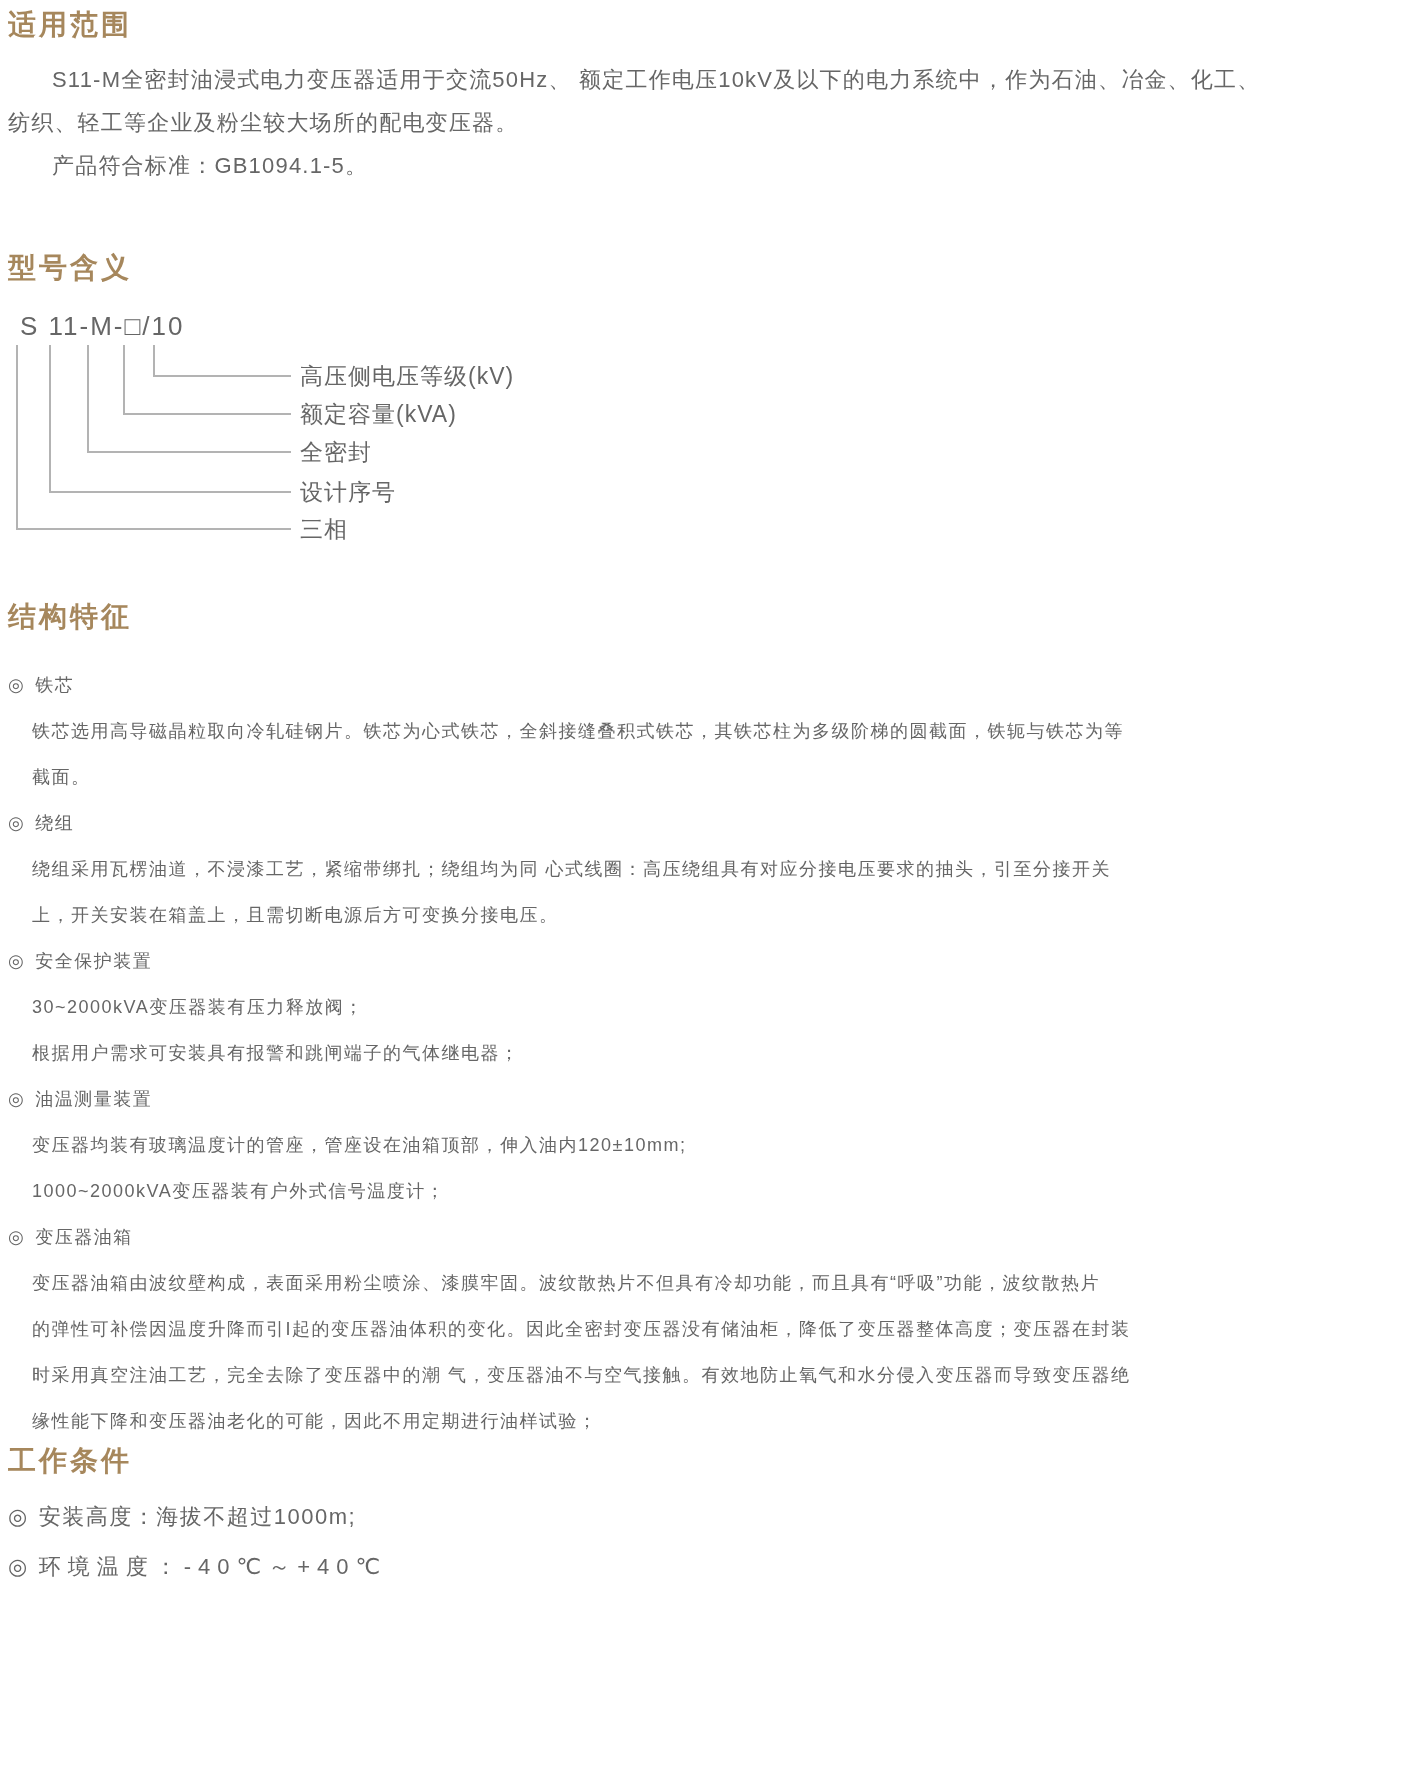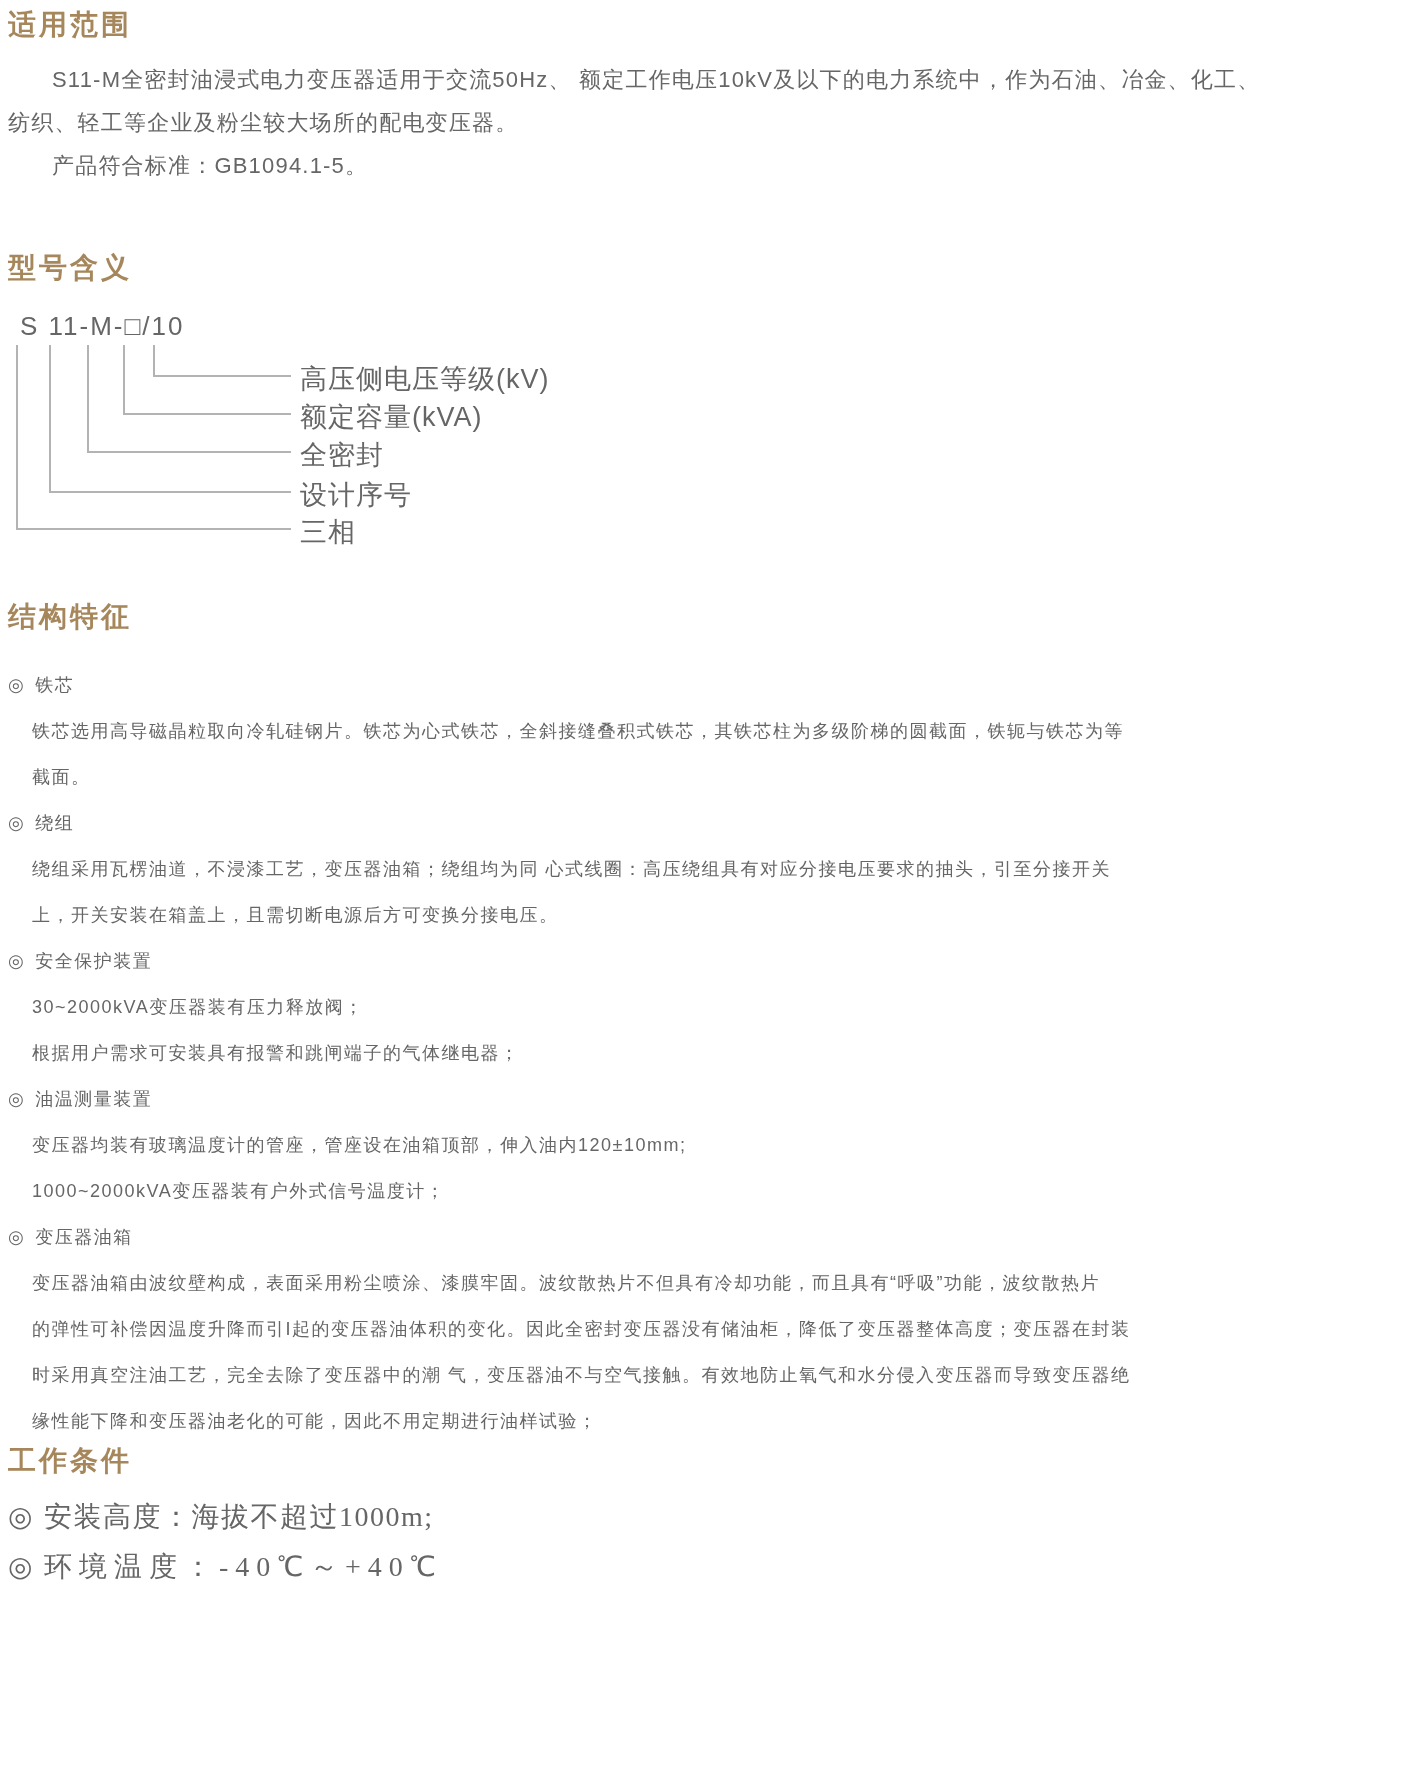--- a/index.html
+++ b/index.html
@@ -16,31 +16,31 @@
   .scope-lines { margin-top:16px; }
   .scope-line { font-size:22px; letter-spacing:1.2px; line-height:43px; white-space:nowrap; }
   .indent { padding-left:44px; }
   
   .sec-model { margin-top:64px; }
   .diagram { position:relative; height:252px; margin-top:26px; }
   .model-code { position:absolute; left:12px; top:0; font-size:26px; letter-spacing:2px; color:#666; }
   .vline, .hline { position:absolute; background:#b3b3b3; }
   .vline { width:2px; }
   .hline { height:2px; }
-  .dlabel { position:absolute; left:292px; font-size:27px; letter-spacing:1px; color:#666; white-space:nowrap; }
+  .dlabel { position:absolute; left:292px; font-size:23px; letter-spacing:1px; color:#666; white-space:nowrap; }
   
   .sec-structure { margin-top:37px; }
   .items { margin-top:28px; }
   .item-title-row, .item-line { font-size:18px; letter-spacing:1.5px; line-height:46px; white-space:nowrap; }
   .bullet { margin-right:10px; }
   .item-line { padding-left:24px; }
   
   .sec-conditions { }
   .cond-list { margin-top:14px; }
-  .cond-line { font-size:28px; letter-spacing:1.5px; line-height:50px; white-space:nowrap;font-family:Liberation Serif, serif; }
+  .cond-line { font-size:22px; letter-spacing:1.5px; line-height:50px; white-space:nowrap; }
   .spaced { letter-spacing:7px; }
 </style>
 </head>
 <body>
 
 <div class="page">
 
   <div class="sec-scope">
     <h2 class="sec-heading">适用范围</h2>
     <div class="scope-lines">
@@ -83,21 +83,21 @@
           <span class="bullet">◎</span><span class="item-title">铁芯</span>
         </div>
         <div class="item-line">铁芯选用高导磁晶粒取向冷轧硅钢片。铁芯为心式铁芯，全斜接缝叠积式铁芯，其铁芯柱为多级阶梯的圆截面，铁轭与铁芯为等</div>
         <div class="item-line">截面。</div>
       </div>
 
       <div class="item">
         <div class="item-title-row">
           <span class="bullet">◎</span><span class="item-title">绕组</span>
         </div>
-        <div class="item-line">绕组采用瓦楞油道，不浸漆工艺，变压器油箱；绕组均为同 心式线圈：高压绕组具有对应分接电压要求的抽头，引至分接开关</div>
+        <div class="item-line">绕组采用瓦楞油道，不浸漆工艺，紧缩带绑扎；绕组均为同 心式线圈：高压绕组具有对应分接电压要求的抽头，引至分接开关</div>
         <div class="item-line">上，开关安装在箱盖上，且需切断电源后方可变换分接电压。</div>
       </div>
 
       <div class="item">
         <div class="item-title-row">
           <span class="bullet">◎</span><span class="item-title">安全保护装置</span>
         </div>
         <div class="item-line">30~2000kVA变压器装有压力释放阀；</div>
         <div class="item-line">根据用户需求可安装具有报警和跳闸端子的气体继电器；</div>
       </div>

